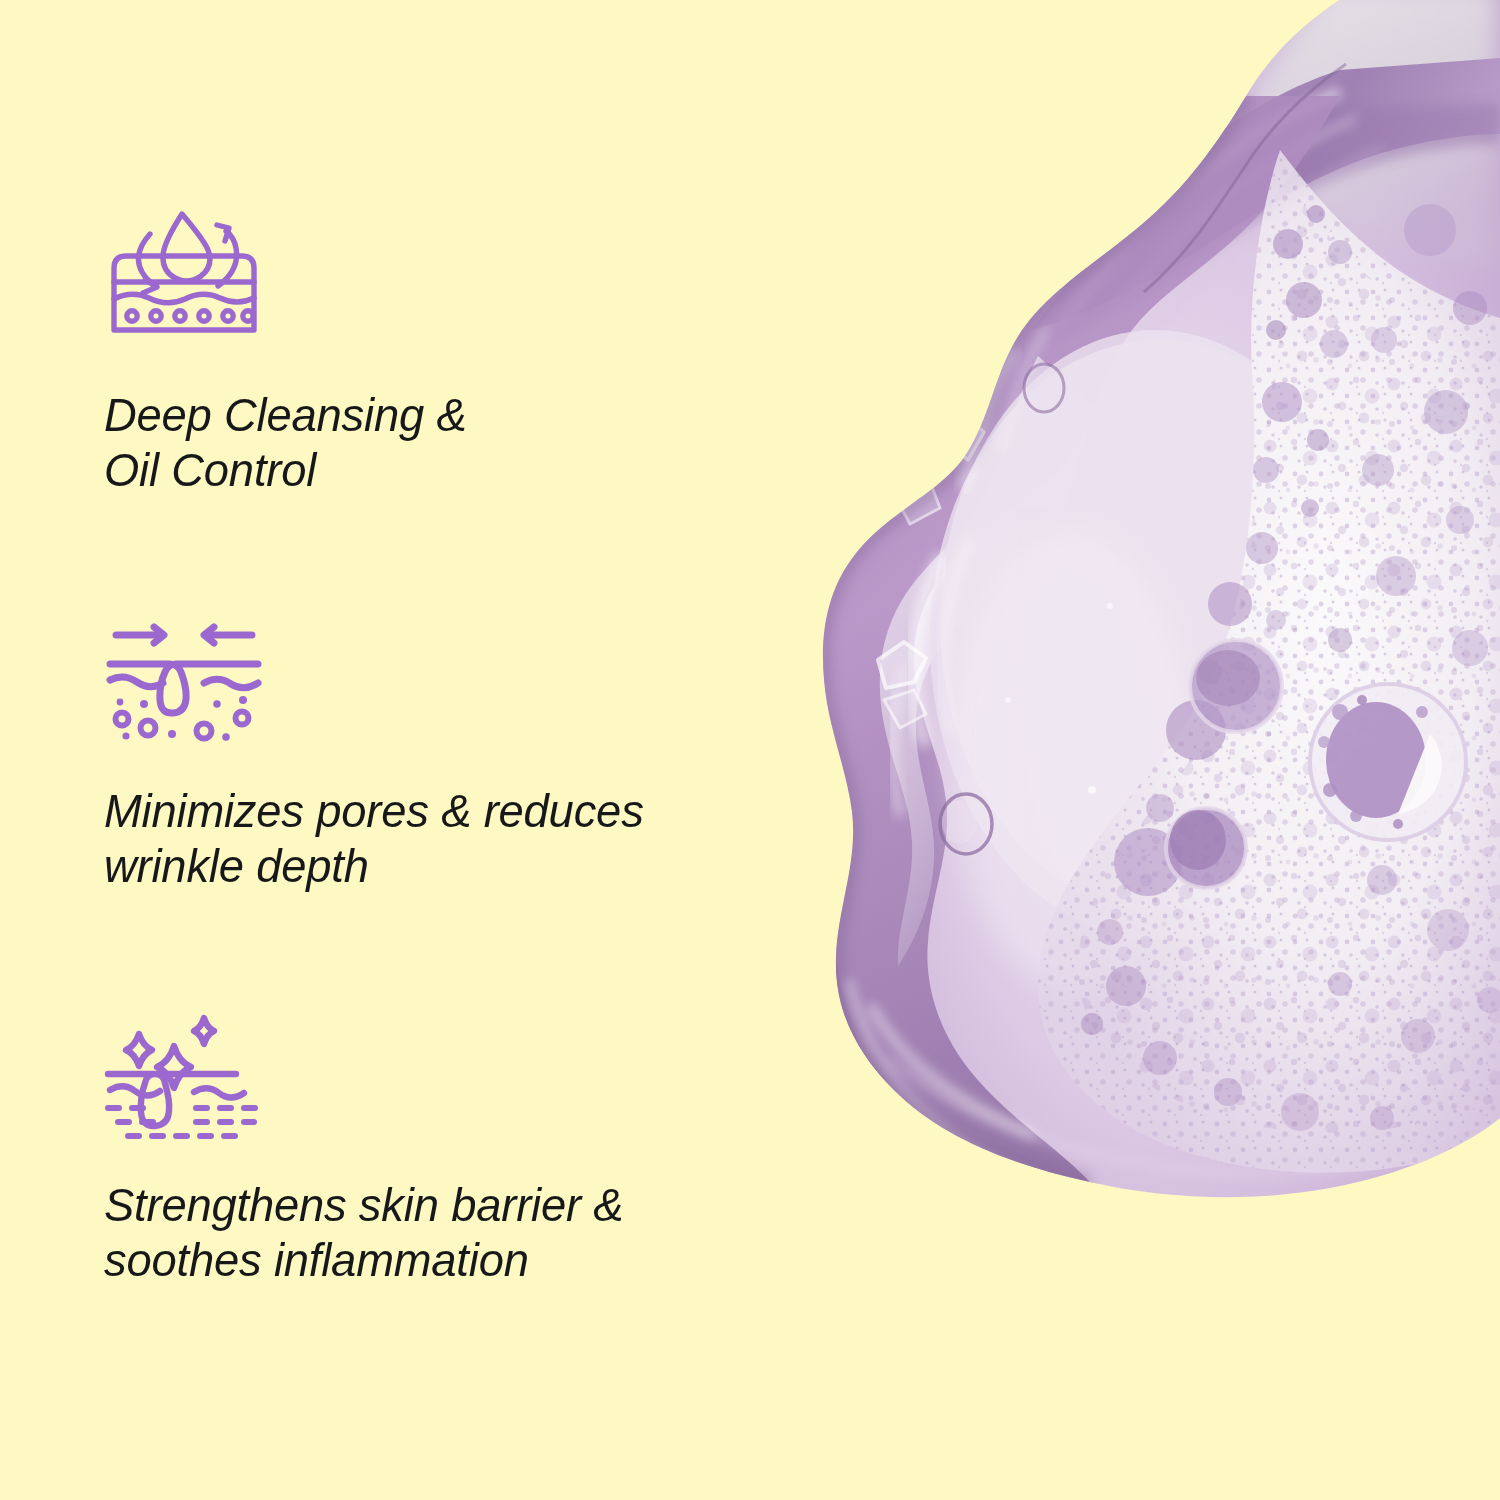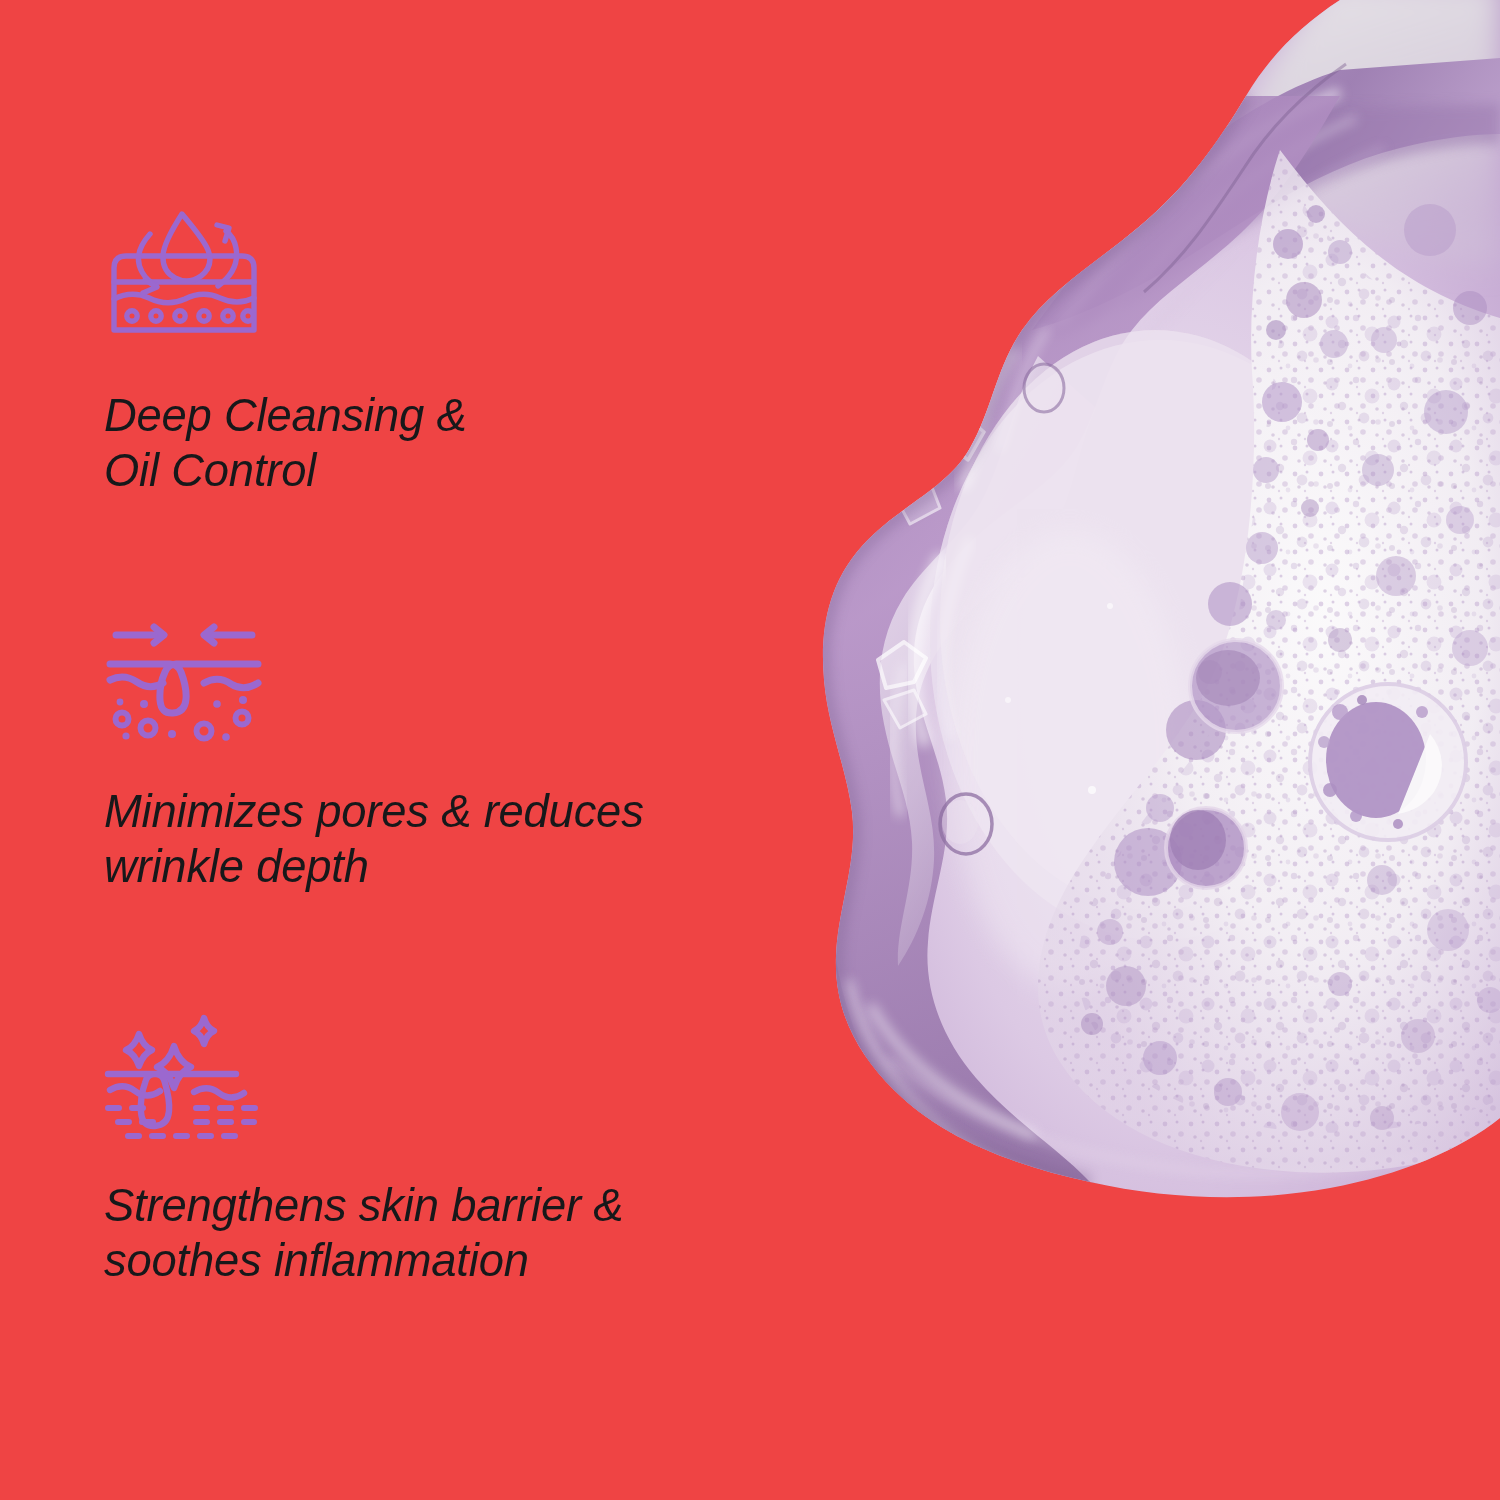--- a/index.html
+++ b/index.html
@@ -4,21 +4,21 @@
 <style>
   * { margin:0; padding:0; box-sizing:border-box; }
   html,body { width:1500px; height:1500px; }
   body {
     background:#ECEDE8;
     font-family:"Liberation Sans", sans-serif;
     overflow:hidden;
     position:relative;
   }
 
-  #canvas { position:relative; width:1500px; height:1500px; overflow:hidden; background:#ef4444; }
+  #canvas { position:relative; width:1500px; height:1500px; overflow:hidden; background:#fef9c3; }
 
   
   .benefits { position:absolute; left:0; top:0; width:720px; height:1500px; }
 
   .benefit { position:absolute; left:104px; width:620px; }
   .benefit-1 { top:212px; }
   .benefit-2 { top:618px; }
   .benefit-3 { top:1012px; }
 
   .icon-wrap { width:160px; height:128px; display:block; }

